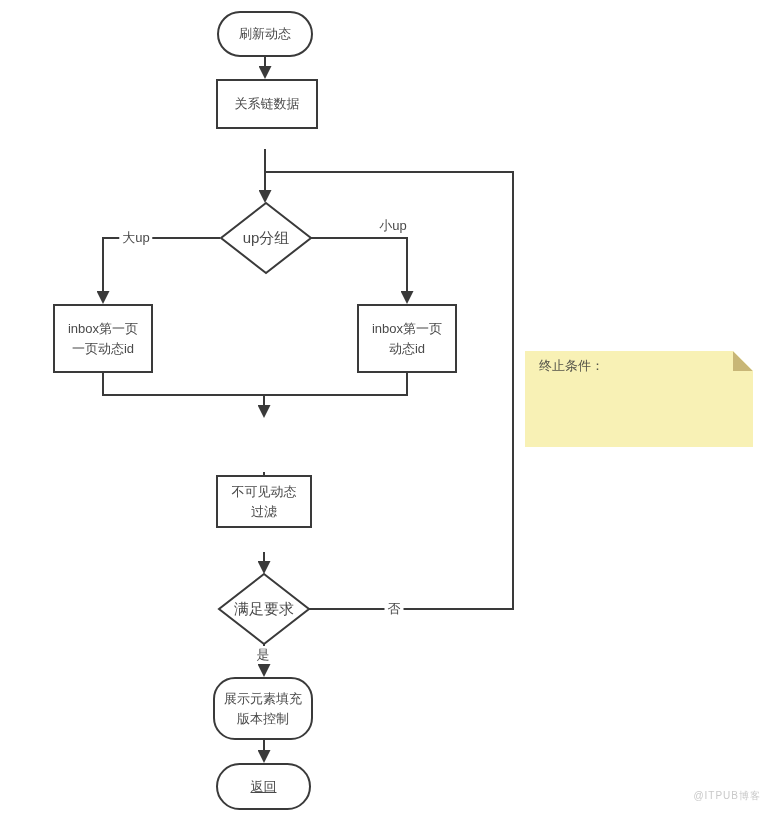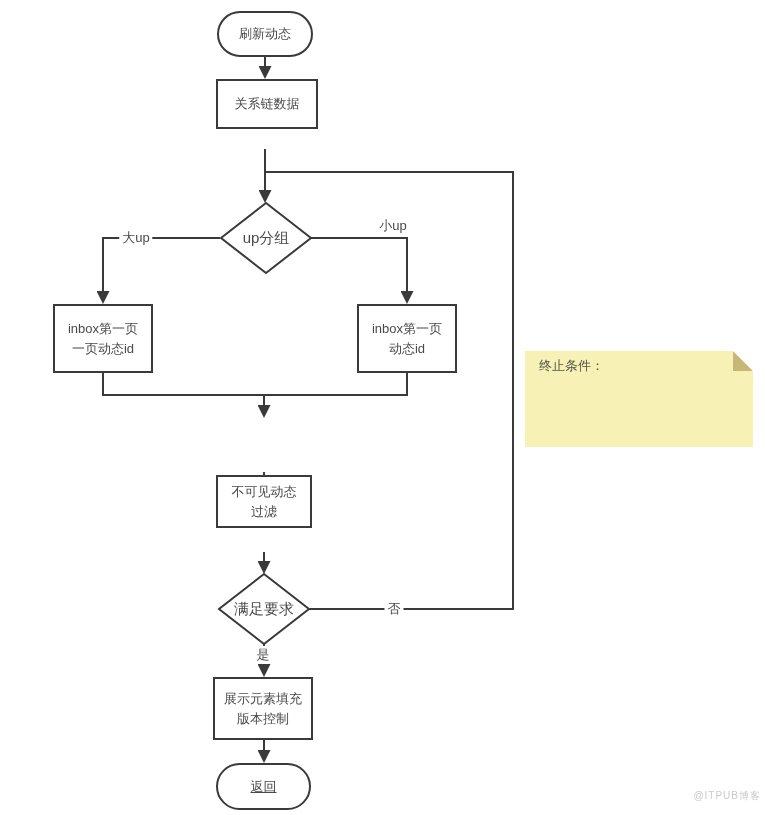--- a/index.html
+++ b/index.html
@@ -126,21 +126,21 @@
   </div>
 
 
   <div class="node process" style="left:216px; top:475px; width:96px; height:53px;">
     <span class="node-label">不可见动态
 过滤</span>
   </div>
 
   <span class="diamond-label" style="left:264px; top:609px;">满足要求</span>
 
-  <div class="node process" style="left:213px; top:677px; width:100px; height:63px;">
+  <div class="node process" style="left:213px; top:677px; width:100px; height:63px;border-radius:22px;">
     <span class="node-label">展示元素填充
 版本控制</span>
   </div>
 
   <div class="node terminator" style="left:216px; top:763px; width:95px; height:47px;text-decoration:underline;">
     <span class="node-label">返回</span>
   </div>
 
   <span class="edge-label" style="left:136px; top:238px;">大up</span>
   <span class="edge-label" style="left:393px; top:226px;">小up</span>

